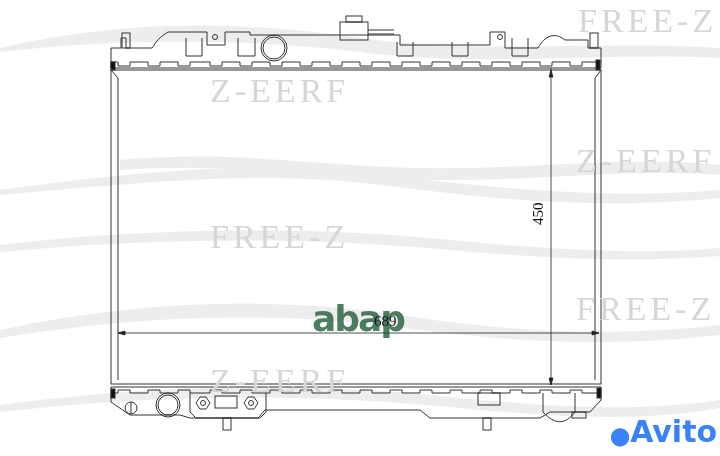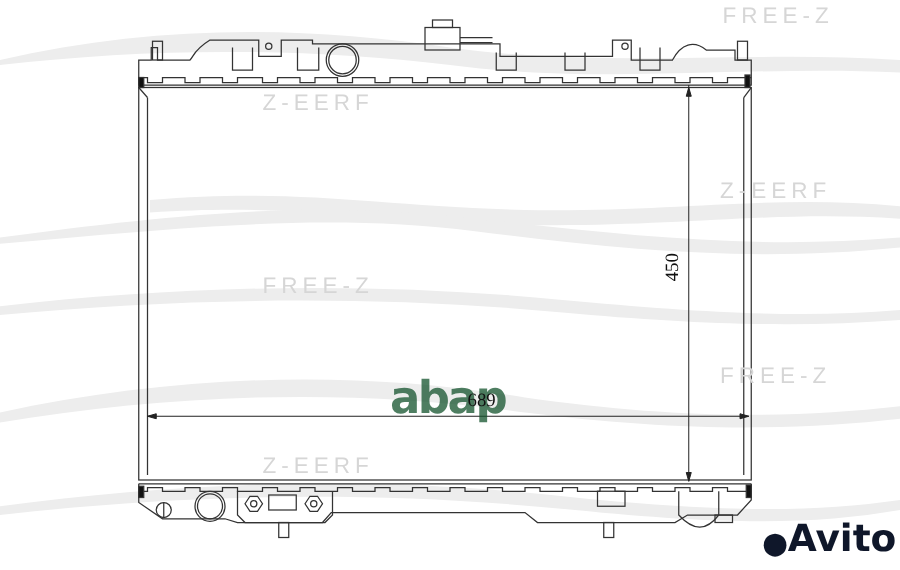--- a/index.html
+++ b/index.html
@@ -1,20 +1,20 @@
 <!DOCTYPE html>
 <html><head>
 <meta charset="utf-8">
 <style>
   html,body{margin:0;padding:0;background:#fff;}
   #stage{position:relative;width:720px;height:456px;overflow:hidden;background:#ffffff;font-family:"Liberation Sans",sans-serif;}
   svg{position:absolute;left:0;top:0;}
-  .wm{position:absolute;color:#d6d6d6;font-family:Liberation Sans, sans-serif;font-weight:300;letter-spacing:4px;font-size:18px;}
+  .wm{position:absolute;color:#d6d6d6;font-family:Liberation Serif, serif;font-weight:300;letter-spacing:4px;font-size:34px;}
   .dim{position:absolute;font-family:"Liberation Serif",serif;font-size:15px;color:#111;}
-  .avito{position:absolute;color:#0f172a;font-family:"DejaVu Sans",sans-serif;font-size:30px;font-weight:bold;text-align:right;}
+  .avito{position:absolute;color:#3b82f6;font-family:"DejaVu Sans",sans-serif;font-size:30px;font-weight:bold;text-align:right;}
   .abap{position:absolute;color:#14532d;font-family:"DejaVu Sans",sans-serif;font-size:36px;font-weight:bold;letter-spacing:-2px;opacity:0.75;}
 </style>
 </head>
 <body>
 
 <div id="stage">
   <svg width="720" height="456" viewBox="0 0 720 456">
 
     <g fill="#ededed">
       <path d="M0 48 C120 20 240 20 360 38 C480 55 600 40 720 48 L720 58 C600 52 480 68 360 52 C240 38 120 38 0 52 Z"></path>

